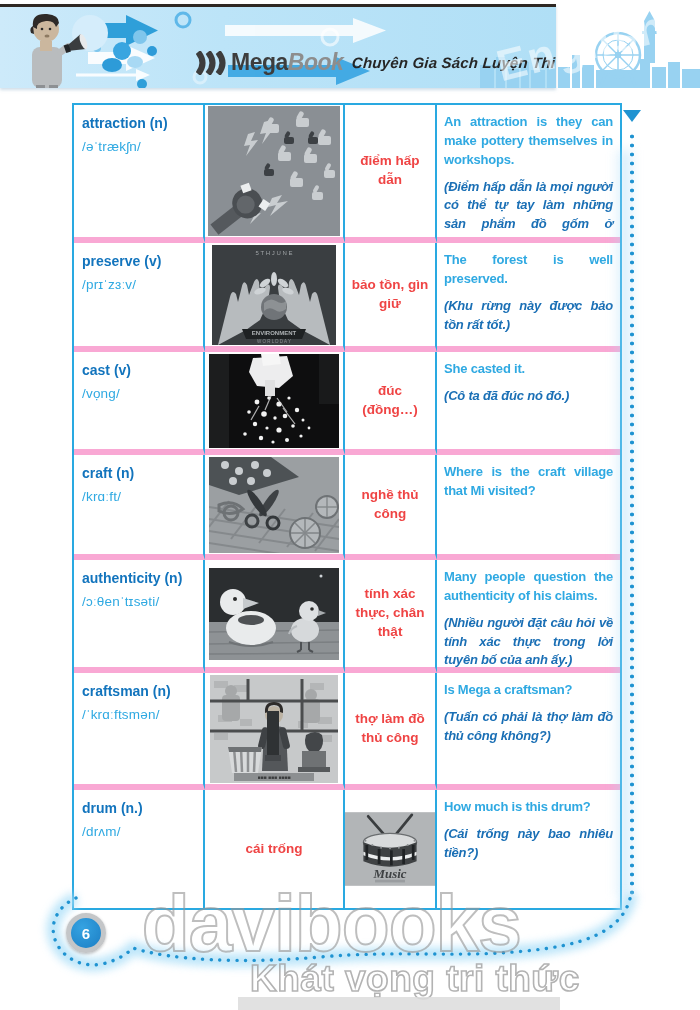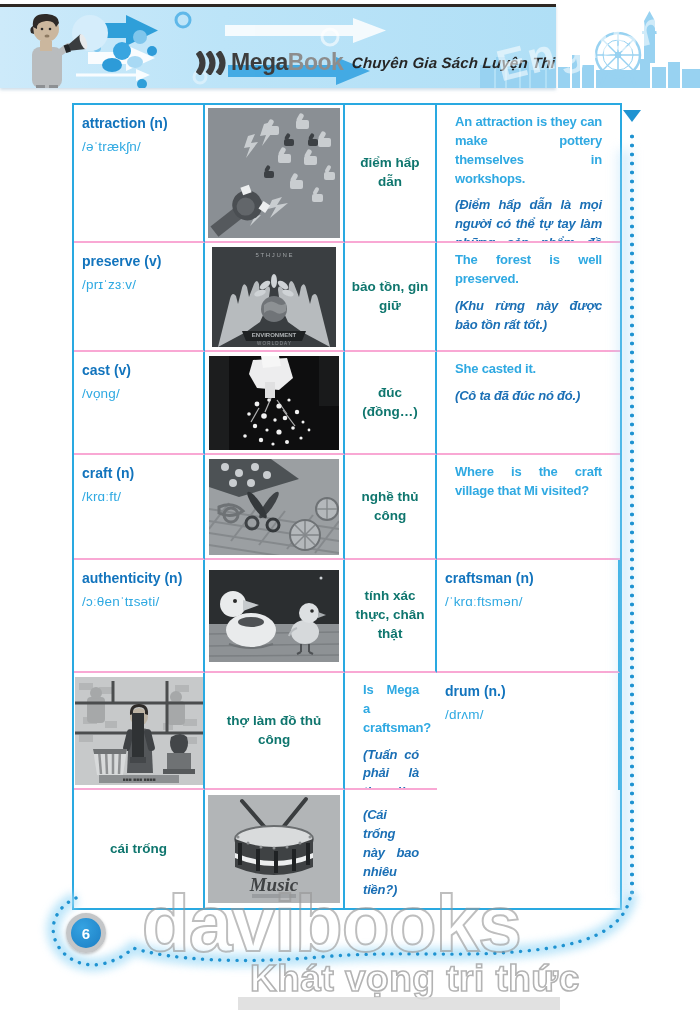--- a/index.html
+++ b/index.html
@@ -7,43 +7,43 @@
   .page { position:relative; width:700px; height:1010px; background:#fff; overflow:hidden; }
 
   
   .header { position:absolute; left:0; top:4px; width:556px; height:84px;
             background:linear-gradient(90deg,#cdeafa 0%,#bce4f8 40%,#b0dff6 100%);
             border-top:3px solid #2e2722; box-shadow:0 2px 3px rgba(120,160,190,.35); }
   .header svg.art { position:absolute; left:0; top:0; width:700px; height:81px; }
   .logo-line { position:absolute; left:196px; top:42px; display:flex; align-items:center; }
   .logo-chevrons { display:flex; align-items:center; margin-right:3px; }
   .logo-mega { font-size:23px; font-weight:700; color:#3d3d3d; letter-spacing:-0.5px; }
-  .logo-book { font-size:23px; font-weight:600; color:#8d8d8d; letter-spacing:-0.5px; }
+  .logo-book { font-size:23px; font-weight:600; color:#8d8d8d; letter-spacing:-0.5px;font-style:italic; }
   .logo-tagline { font-size:15px; font-weight:700; font-style:italic; color:#262626;
                   margin-left:9px; transform:skewX(-4deg); letter-spacing:0.2px; white-space:nowrap; }
   .english-wm { position:absolute; left:495px; top:14px; font-size:44px; font-weight:700;
                 color:rgba(255,255,255,0.55); transform:rotate(-14deg); letter-spacing:2px; }
 
   
   .vocab-table { position:absolute; left:72px; top:103px; width:550px; height:807px;
                  border:2px solid #29a9e1; display:grid;
                  grid-template-columns:131px 140px 92px 183px;
                  grid-template-rows:138px 109px 103px 105px 113px 117px 118px;
                  background:#fff; }
-  .cell { border-right:2px solid #29a9e1; border-bottom:2px solid #f9a8d4; overflow:hidden; }
+  .cell { border-right:2px solid #29a9e1; border-bottom:6px solid #f9a8d4; overflow:hidden; }
   .cell.last-col { border-right:none; }
   .cell.last-row { border-bottom:none; }
   .cell-word { padding:10px 6px 6px 8px; }
   .word { font-size:14px; font-weight:700; color:#1274bd; line-height:1.25; }
   .phonetic { font-size:13.5px; color:#2fa9e2; margin-top:6px; letter-spacing:0.2px; }
   .cell-img { display:flex; align-items:center; justify-content:center; }
   .cell-meaning { display:flex; align-items:center; justify-content:center;
                   text-align:center; padding:4px 5px; }
-  .meaning { font-size:13.5px; color:#0f766e; font-weight:600; line-height:1.4; }
-  .cell-example { padding:8px 18px; }
+  .meaning { font-size:13.5px; color:#ef4444; font-weight:600; line-height:1.4; }
+  .cell-example { padding:8px 7px; }
   .ex-en { font-size:13px; color:#2fa9e2; font-weight:600; line-height:1.45;
            text-align:justify; letter-spacing:-0.2px; }
   .ex-vi { font-size:13px; color:#1a6fb5; font-weight:700; font-style:italic;
            line-height:1.45; text-align:justify; margin-top:8px; letter-spacing:-0.2px; }
 
   
   .tri-marker { position:absolute; left:623px; top:110px; width:0; height:0;
                 border-left:9px solid transparent; border-right:9px solid transparent;
                 border-top:12px solid #1f93d1; }
   .dotted-vert { position:absolute; left:630px; top:132px; width:4px; height:766px;
@@ -443,20 +443,24 @@
               <line x1="100" y1="74" x2="100" y2="82"></line>
             <line x1="92" y1="82" x2="88" y2="84"></line>
               <line x1="100" y1="82" x2="104" y2="84"></line>
           </g>
         </g>
       </svg>
     </div>
     <div class="cell cell-meaning">
       <div class="meaning">tính xác thực, chân thật</div>
     </div>
+    <div class="cell cell-example last-col">
+      <p class="ex-en">Many people question the authenticity of his claims.</p>
+      <p class="ex-vi">(Nhiều người đặt câu hỏi về tính xác thực trong lời tuyên bố của anh ấy.)</p>
+    </div>
 
     <div class="cell cell-word">
       <div class="word">craftsman (n)</div>
       <div class="phonetic">/ˈkrɑːftsmən/</div>
     </div>
     <div class="cell cell-img">
       <svg width="128" height="108" viewBox="0 0 128 108" role="img" aria-label="craftsman working in pottery workshop">
         <rect width="128" height="108" fill="#c7c9ca"></rect>
         <g fill="#b4b6b7">
           <rect x="4" y="6" width="14" height="7"></rect>
@@ -550,20 +554,21 @@
           <circle cx="66" cy="53" r="1.5"></circle>
             <circle cx="79" cy="52" r="1.5"></circle>
             <circle cx="92" cy="48" r="1.5"></circle>
           <circle cx="102" cy="42" r="1.5"></circle>
         </g>
         <text x="66" y="96" font-size="19" fill="#3f4244" text-anchor="middle" font-style="italic" font-weight="bold" font-family="Liberation Serif,serif">Music</text>
         <rect x="44" y="99" width="44" height="4" fill="#9a9da0"></rect>
       </svg>
     </div>
     <div class="cell cell-example last-col last-row">
+      <p class="ex-en">How much is this drum?</p>
       <p class="ex-vi">(Cái trống này bao nhiêu tiền?)</p>
     </div>
   </div>
 
   <div class="tri-marker"></div>
   <div class="vert-glow"></div>
   <div class="dotted-vert"></div>
 
   <svg class="bottom-overlay" viewBox="0 0 700 130" aria-hidden="true">
     <defs>

